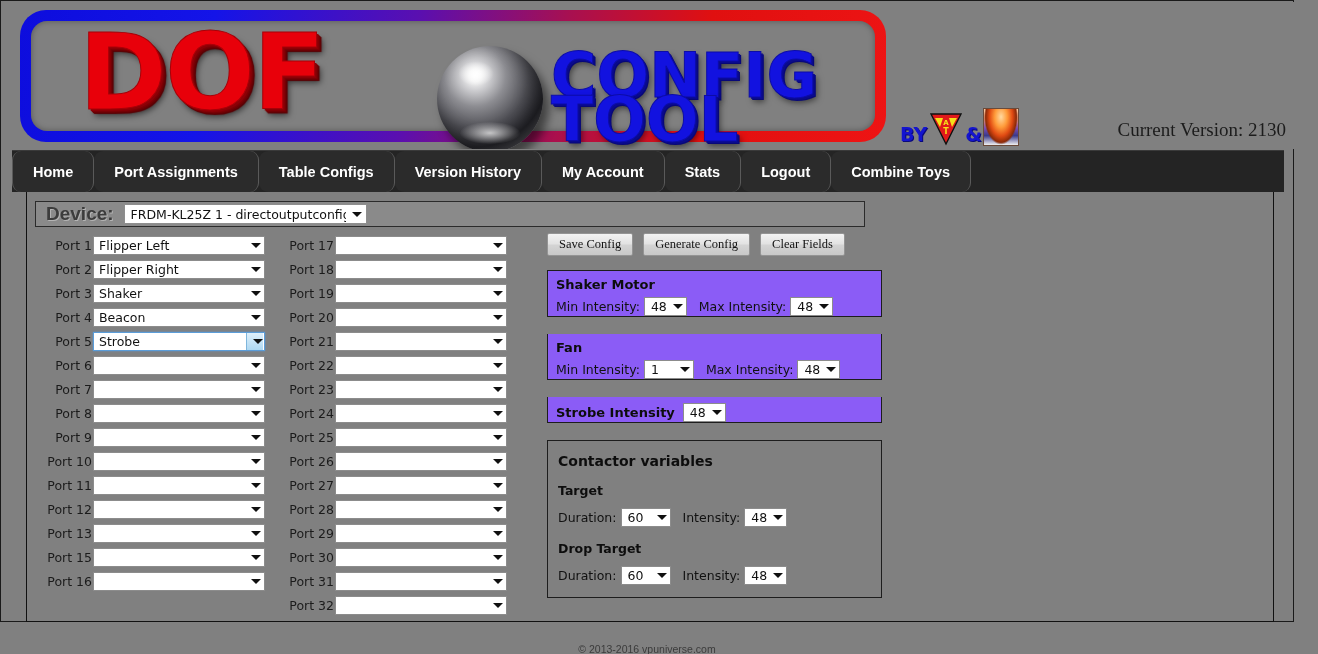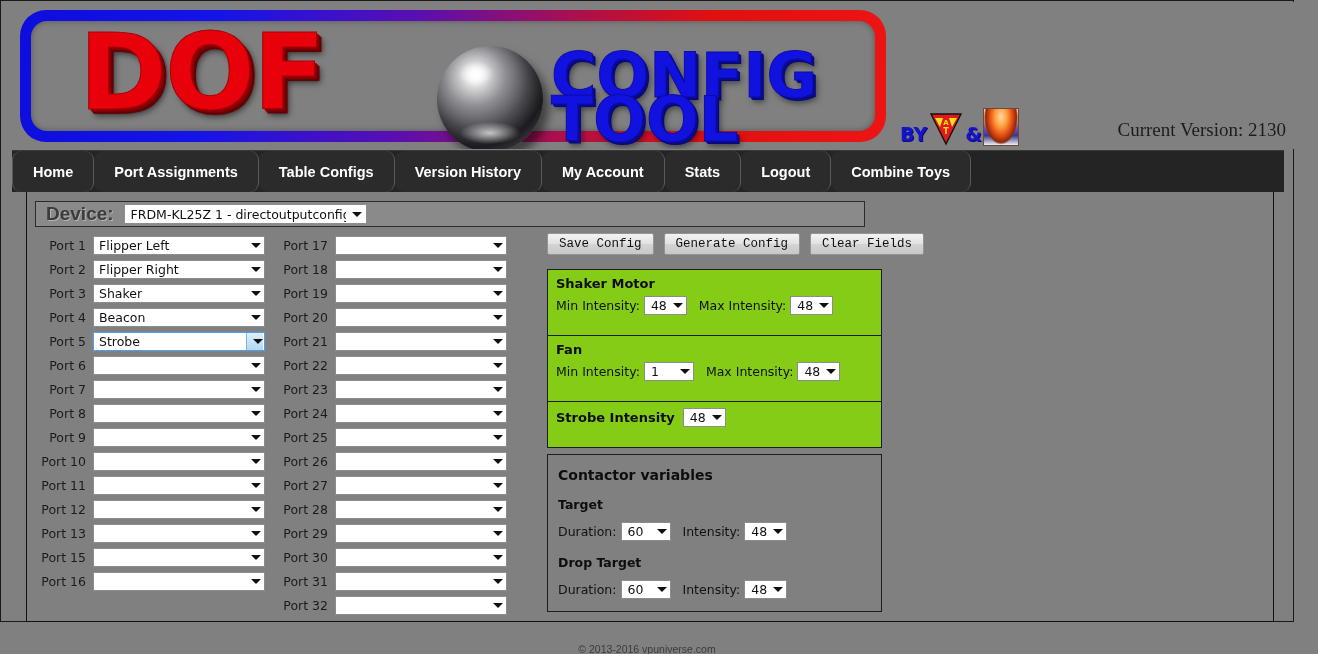--- a/index.html
+++ b/index.html
@@ -238,21 +238,21 @@
   .port-col { display: flex; flex-direction: column; }
   .port-col.right { margin-left: 12px; }
   .port-row {
     display: flex;
     align-items: center;
     height: 24px;
   }
   .port-label {
     width: 58px;
     text-align: right;
-    padding-right: 7px;
+    padding-right: 1px;
     font-family: "DejaVu Sans", sans-serif;
     font-size: 12.5px;
     color: #1b1b1b;
     white-space: nowrap;
   }
   .port-select {
     width: 172px;
     height: 19px;
     background: #ffffff;
     border: 1px solid #8c8c8c;
@@ -279,35 +279,35 @@
   .btnbox { display: flex; align-items: center; justify-content: center; }
 
   
   .right-panel {
     position: absolute;
     left: 520px; top: 41px;
     width: 335px;
   }
   .btn-row { display: flex; gap: 10px; margin-bottom: 14px; }
   .btn {
-    font-family: Liberation Mono, monospace;
+    font-family: Liberation Serif, serif;
     font-size: 12.5px;
     color: #111;
     background: linear-gradient(180deg, #f3f3f3 0%, #e2e2e2 48%, #d4d4d4 52%, #c8c8c8 100%);
     border: 1px solid #949494;
     border-radius: 2px;
     padding: 3px 11px;
     cursor: pointer;
     white-space: nowrap;
   }
   .group {
     border: 1px solid #1d1d1d;
-    background: #84cc16;
-    padding: 6px 8px 20px 8px;
-    margin-bottom: 0px;
+    background: #8b5cf6;
+    padding: 6px 8px 0 8px;
+    margin-bottom: 17px;
   }
   .group + .group { border-top: none; }
   .group-title {
     font-family: "DejaVu Sans", sans-serif;
     font-size: 13px; font-weight: bold;
     color: #0d0d0d;
     margin-bottom: 5px;
   }
   .inline-row {
     display: flex; align-items: center; gap: 4px;

